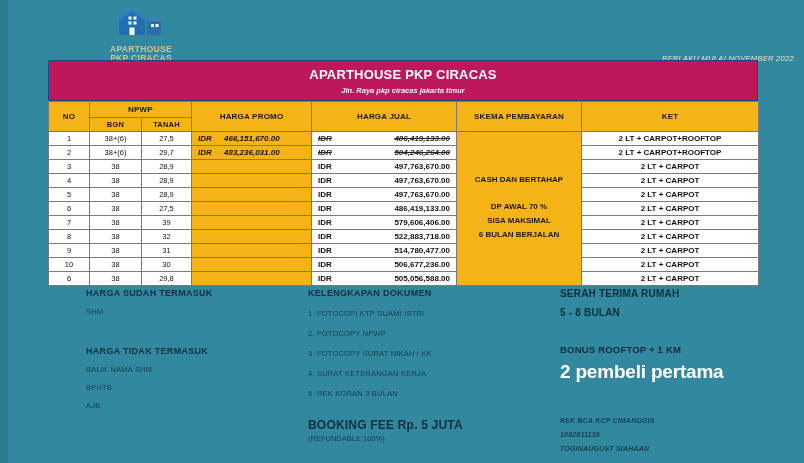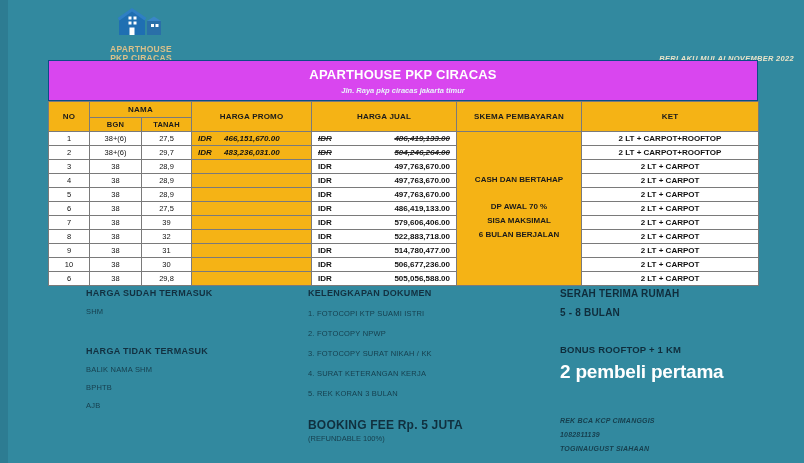--- a/index.html
+++ b/index.html
@@ -13,26 +13,26 @@
   .page{position:absolute;inset:0;background:#32899f;}
   
   .left-stripe{position:absolute;left:0;top:0;width:8px;height:463px;background:#2d7c92;}
 
   
   .logo{position:absolute;left:86px;top:8px;width:110px;height:48px;text-align:center;}
   .logo-mark{width:100%;height:28px;display:flex;align-items:flex-end;justify-content:center;}
   .logo-text{margin-top:9px;font-size:8.5px;font-weight:bold;color:#d9c08a;line-height:9px;letter-spacing:.3px;}
 
   
-  .berlaku{position:absolute;right:10px;top:54px;font-size:7.5px;font-style:italic;font-weight:bold;
+  .berlaku{position:absolute;right:10px;top:54px;font-size:7.5px;font-style:italic;font-weight:normal;
     color:#e9e3c8;letter-spacing:.3px;}
 
   
   .tbl-wrap{position:absolute;left:48px;top:60px;width:710px;}
-  .title-bar{background:#d946ef;border:1px solid #0d4d86;padding:6px 8px 5px;text-align:center;}
+  .title-bar{background:#be185d;border:1px solid #0d4d86;padding:6px 8px 5px;text-align:center;}
   .title-bar .t1{color:#ffffff;font-size:13px;font-weight:bold;letter-spacing:.2px;}
   .title-bar .t2{color:#eaf2fb;font-size:7.5px;font-style:italic;font-weight:bold;margin-top:4px;}
 
   table.grid{border-collapse:collapse;width:100%;table-layout:fixed;}
   table.grid th,table.grid td{border:1px solid #7a7a7a;font-size:8px;}
   thead th{background:#f5b315;color:#1b1b1b;font-weight:bold;text-align:center;
     font-size:8.5px;padding:3px 0;letter-spacing:.2px;}
   thead th.sub{font-size:7.5px;padding:2px 0;}
   tbody td{background:#ffffff;text-align:center;padding:2px 0;color:#111;}
   tbody td.no,tbody td.bgn,tbody td.tanah{font-size:7.5px;}
@@ -112,21 +112,21 @@
           <col style="width:52px">
           <col style="width:50px">
         <col style="width:120px">
           <col style="width:145px">
           <col style="width:125px">
           <col style="width:177px">
       </colgroup>
       <thead>
         <tr>
           <th rowspan="2">NO</th>
-          <th colspan="2">NAMA</th>
+          <th colspan="2">NPWP</th>
           <th rowspan="2">HARGA PROMO</th>
           <th rowspan="2">HARGA JUAL</th>
           <th rowspan="2">SKEMA PEMBAYARAN</th>
           <th rowspan="2">KET</th>
         </tr>
         <tr>
           <th class="sub">BGN</th>
           <th class="sub">TANAH</th>
         </tr>
       </thead>

